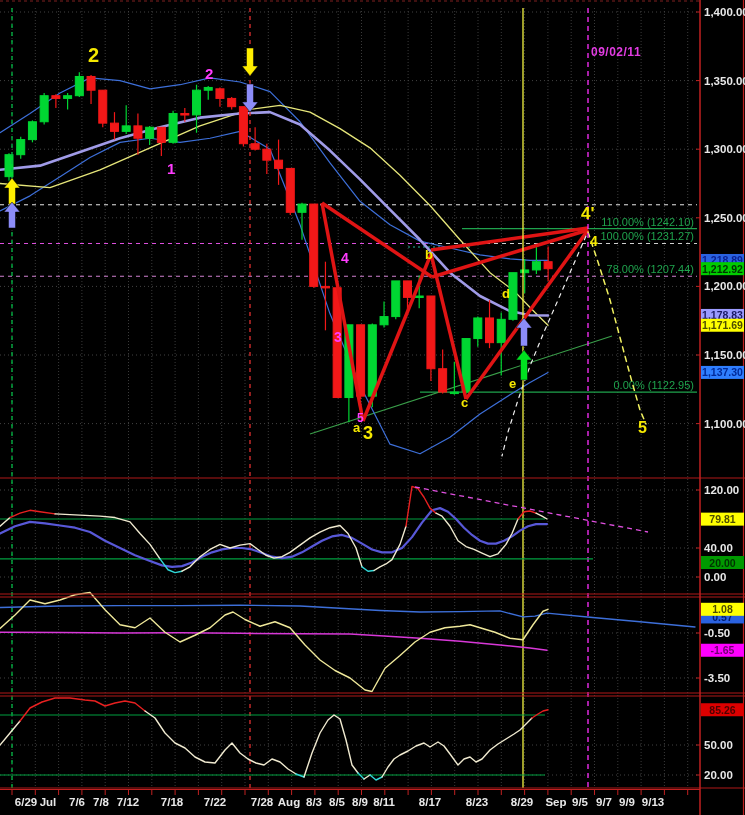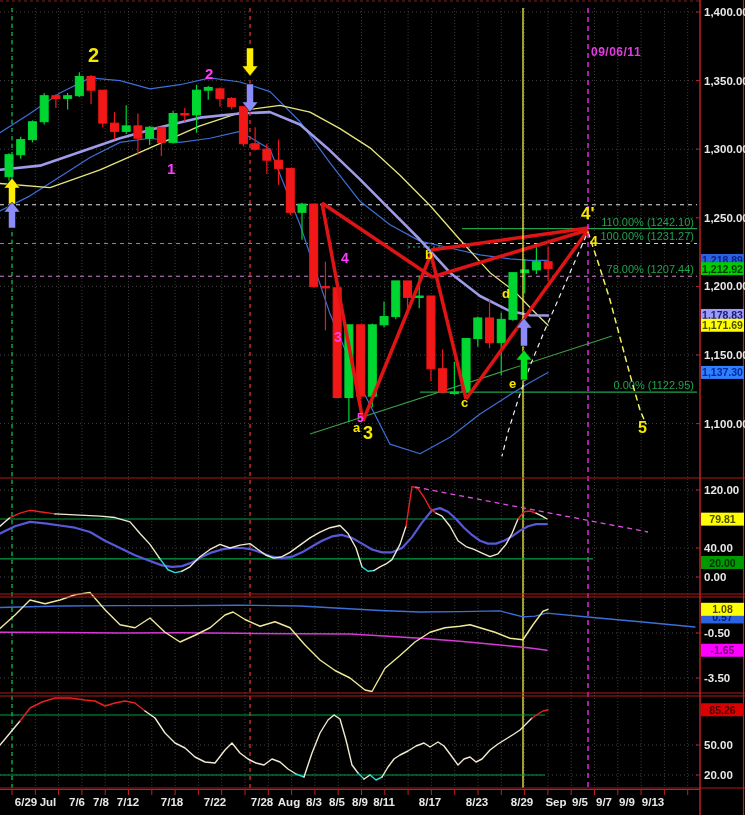--- a/index.html
+++ b/index.html
@@ -338,14 +338,14 @@
       <text x="384" y="806" fill="#e8e8e8" font-size="11.5" text-anchor="middle" font-weight="bold">8/11</text>
       <text x="430" y="806" fill="#e8e8e8" font-size="11.5" text-anchor="middle" font-weight="bold">8/17</text>
       <text x="477" y="806" fill="#e8e8e8" font-size="11.5" text-anchor="middle" font-weight="bold">8/23</text>
       <text x="522" y="806" fill="#e8e8e8" font-size="11.5" text-anchor="middle" font-weight="bold">8/29</text>
       <text x="556" y="806" fill="#e8e8e8" font-size="11.5" text-anchor="middle" font-weight="bold">Sep</text>
       <text x="580" y="806" fill="#e8e8e8" font-size="11.5" text-anchor="middle" font-weight="bold">9/5</text>
       <text x="604" y="806" fill="#e8e8e8" font-size="11.5" text-anchor="middle" font-weight="bold">9/7</text>
       <text x="627" y="806" fill="#e8e8e8" font-size="11.5" text-anchor="middle" font-weight="bold">9/9</text>
       <text x="653" y="806" fill="#e8e8e8" font-size="11.5" text-anchor="middle" font-weight="bold">9/13</text>
     </svg>
-  <div class="date-note">09/06/11</div>
+  <div class="date-note">09/02/11</div>
 </div>
 
 </body></html>

